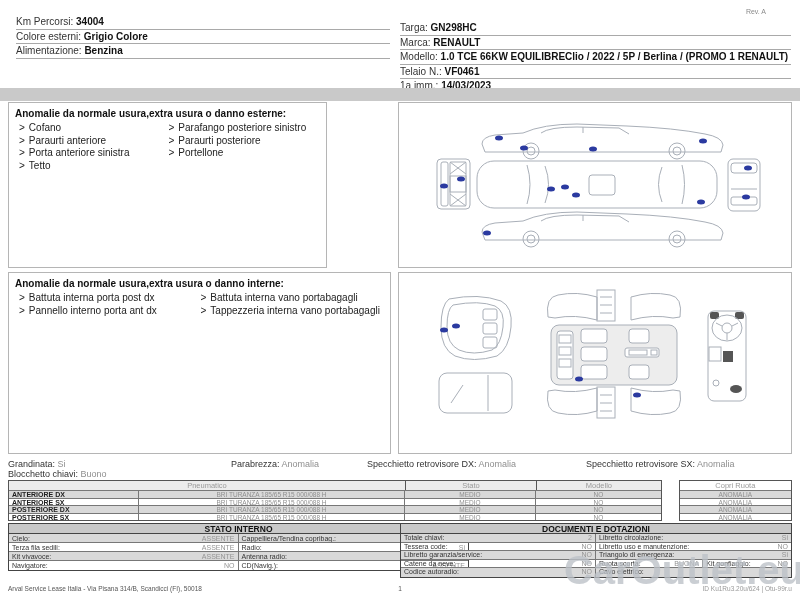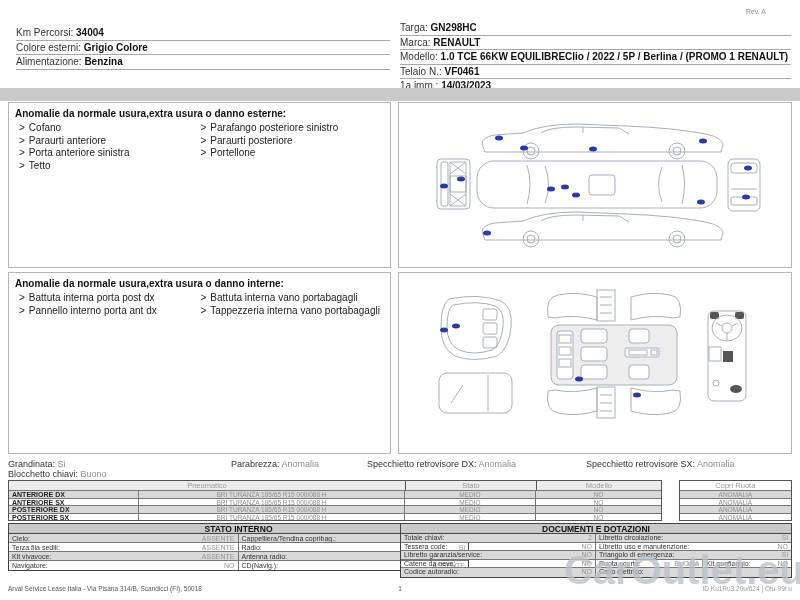--- a/index.html
+++ b/index.html
@@ -5,31 +5,31 @@
   * { margin:0; padding:0; box-sizing:border-box; }
   html,body { width:800px; height:600px; background:#fff; }
   body { font-family:"Liberation Sans", sans-serif; color:#222; }
   .page { position:relative; width:800px; height:600px; overflow:hidden; background:#fff; }
 
   
   .title { position:absolute; top:5px; left:16px; font-size:17px; font-weight:bold;
            color:#4d8578; letter-spacing:1.5px; }
   .rev { position:absolute; top:8px; right:34px; font-size:7px; color:#8a8a8a; }
   .hfields { position:absolute; font-size:10px; }
-  .hfields.leftcol { top:26px; left:16px; width:374px; }
+  .hfields.leftcol { top:15px; left:16px; width:374px; }
   .hfields.rightcol { top:21px; left:400px; width:391px; }
   .hrow { border-bottom:1px solid #a9a9a9; padding:1px 0 1px 0; line-height:11.5px; }
   .hlabel { color:#333; }
   .hvalue { color:#111; font-weight:bold; }
 
   .grayband { position:absolute; top:88px; left:0; width:800px; height:13px; background:#c9c9c9; }
 
   
   .panel { position:absolute; border:1px solid #b5b5b5; background:#fff; }
-  .txt-ext { top:102px; left:8px; width:383px; height:166px; }
+  .txt-ext { top:102px; left:8px; width:319px; height:166px; }
   .dia-ext { top:102px; left:398px; width:394px; height:166px; }
   .txt-int { top:272px; left:8px; width:383px; height:182px; }
   .dia-int { top:272px; left:398px; width:394px; height:182px; }
   .ptitle { font-size:10px; font-weight:bold; color:#111; padding:5px 8px 3px 6px; }
   .cols { display:flex; padding:0 8px 0 10px; }
   .col { width:50%; }
   .anom-list { list-style:none; }
   .anom-list li { font-size:10px; line-height:11.5px; color:#222; margin-bottom:1px; }
   .arrow { margin-right:4px; }
   .dsvg { display:block; width:100%; height:100%; }

